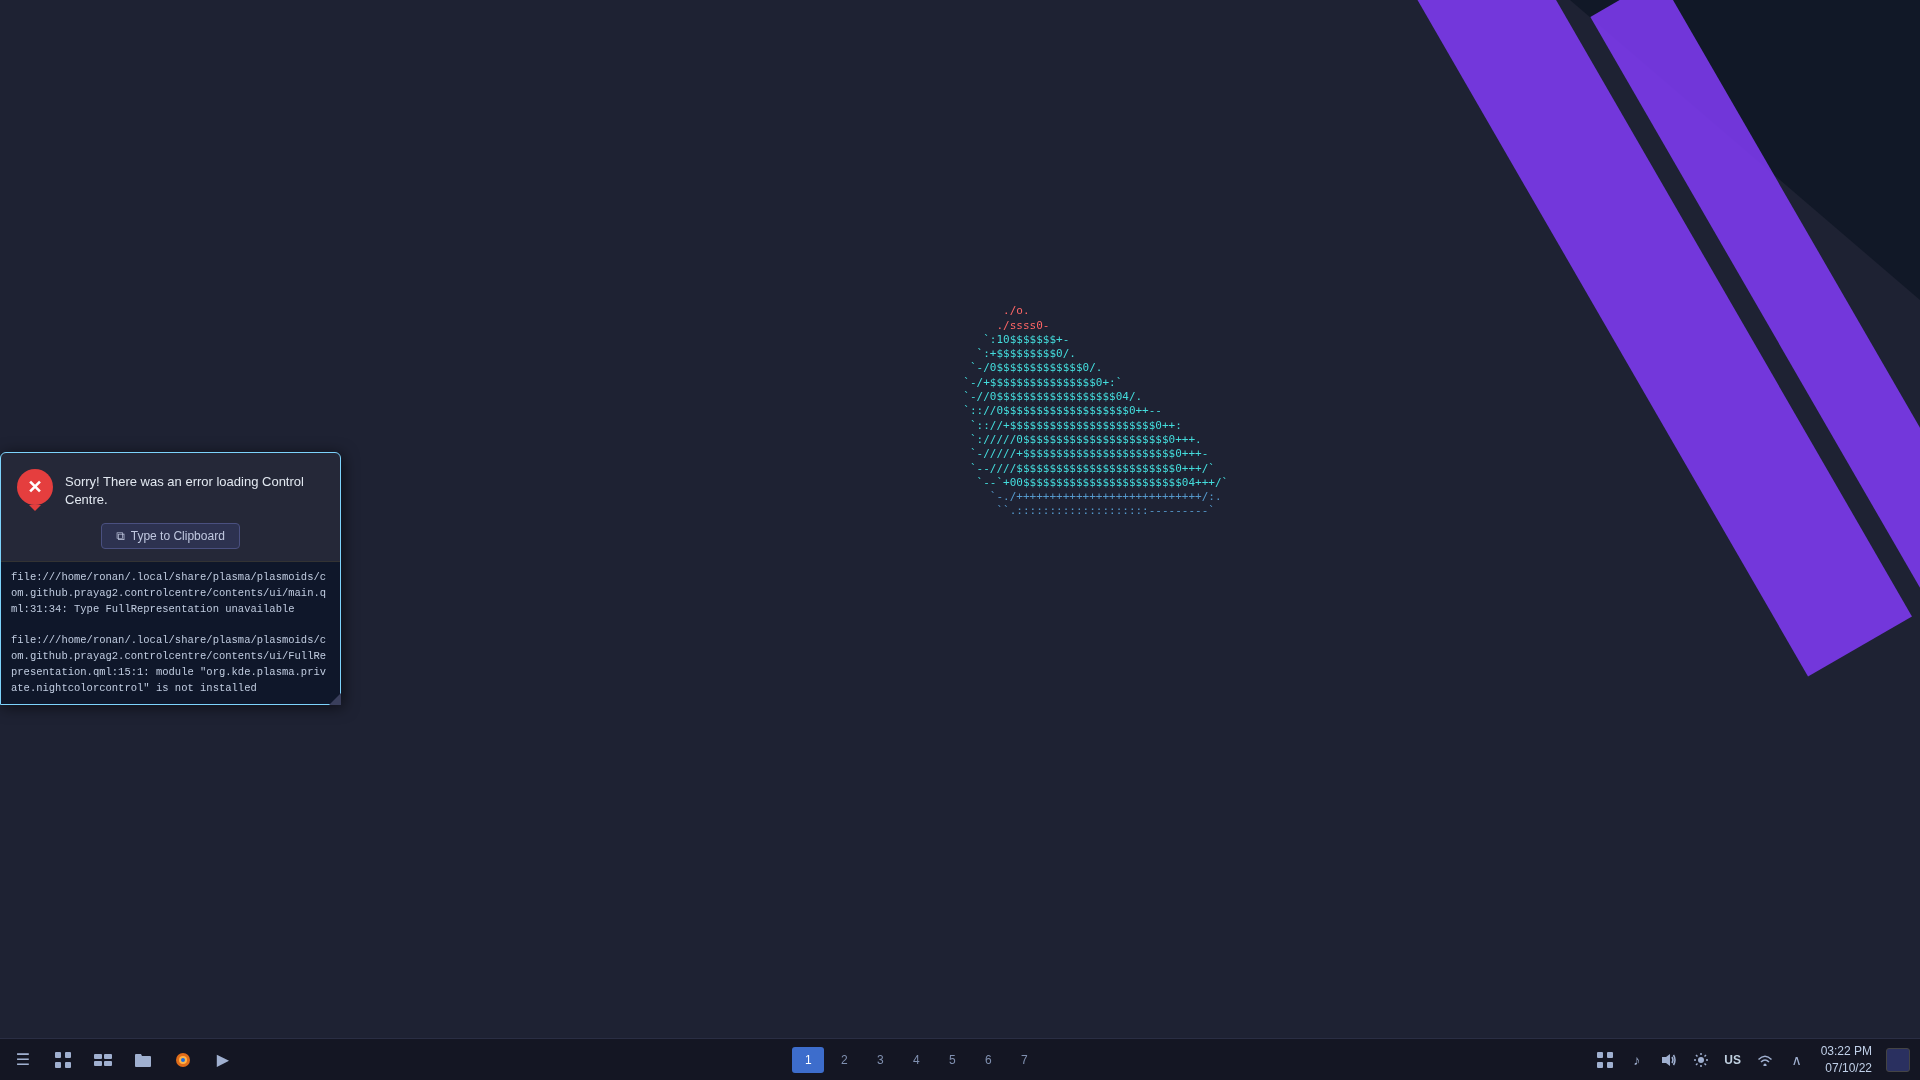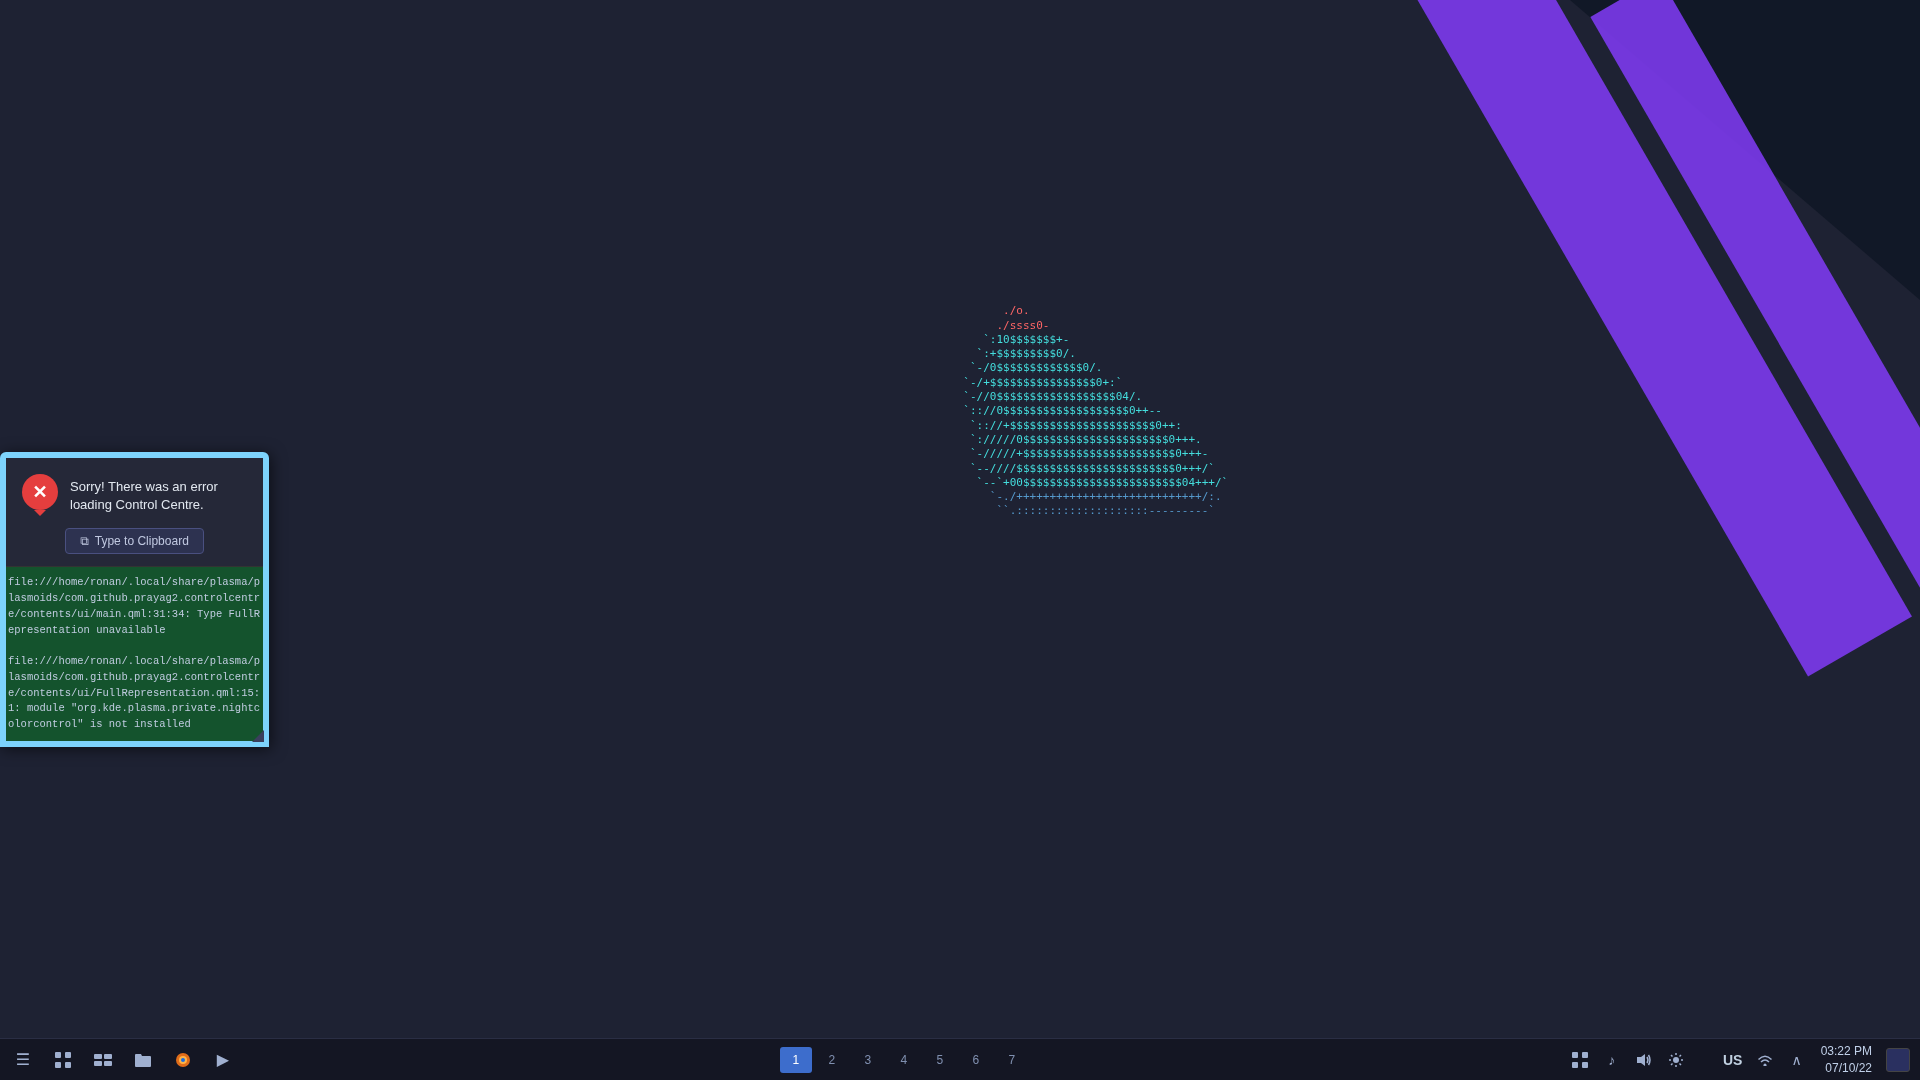--- a/index.html
+++ b/index.html
@@ -60,23 +60,23 @@
     }
     .ascii-art .red { color: #f66; }
     .ascii-art .cyan { color: #4dd; }
     .ascii-art .blue { color: #59c; }
 
     
     .error-popup {
       position: absolute;
       left: 0;
       top: 452px;
-      width: 269px;
+      width: 341px;
       background: #252838;
-      border: 6px solid #7dd3fc;
+      border: 1px solid #7dd3fc;
       border-radius: 6px 6px 0 0;
       padding: 0;
       box-shadow: 2px 2px 15px rgba(0,0,0,0.6);
     }
 
     .error-header {
       display: flex;
       align-items: flex-start;
       padding: 16px 16px 10px;
       gap: 12px;
@@ -131,26 +131,26 @@
       padding: 5px 14px;
       font-size: 12px;
       border-radius: 4px;
       cursor: pointer;
       display: flex;
       align-items: center;
       gap: 6px;
     }
 
     .error-log {
-      background: #14532d;
+      background: #0f172a;
       color: #c0cce0;
       font-family: 'Courier New', monospace;
       font-size: 10.5px;
       line-height: 1.5;
-      padding: 8px 2px;
+      padding: 8px 10px;
       min-height: 130px;
       border-top: 1px solid #333;
       white-space: pre-wrap;
       word-break: break-all;
     }
 
     
     .taskbar {
       position: absolute;
       bottom: 0;
@@ -365,21 +365,21 @@
         <line x1="8" y1="1" x2="8" y2="3" stroke="currentColor" stroke-width="1.5"></line>
         <line x1="8" y1="13" x2="8" y2="15" stroke="currentColor" stroke-width="1.5"></line>
         <line x1="1" y1="8" x2="3" y2="8" stroke="currentColor" stroke-width="1.5"></line>
         <line x1="13" y1="8" x2="15" y2="8" stroke="currentColor" stroke-width="1.5"></line>
         <line x1="3" y1="3" x2="4.5" y2="4.5" stroke="currentColor" stroke-width="1.5"></line>
         <line x1="11.5" y1="11.5" x2="13" y2="13" stroke="currentColor" stroke-width="1.5"></line>
         <line x1="13" y1="3" x2="11.5" y2="4.5" stroke="currentColor" stroke-width="1.5"></line>
         <line x1="4.5" y1="11.5" x2="3" y2="13" stroke="currentColor" stroke-width="1.5"></line>
       </svg>
     </div>
-    <div class="sys-icon" style="font-size:14px;color:#c0d0e0;font-weight:bold;margin-left:25px;">US</div>
+    <div class="sys-icon" style="font-size:12px;color:#c0d0e0;font-weight:bold;">US</div>
     <div class="sys-icon">
       <svg width="16" height="12" viewBox="0 0 16 12" fill="currentColor">
         <path d="M8 10 L9.5 11.5 L8 13 L6.5 11.5 Z" fill="currentColor"></path>
         <path d="M4 8 Q8 4 12 8" stroke="currentColor" fill="none" stroke-width="1.5"></path>
         <path d="M1.5 5.5 Q8 -1 14.5 5.5" stroke="currentColor" fill="none" stroke-width="1.5"></path>
         <circle cx="8" cy="11" r="1.5"></circle>
       </svg>
     </div>
     <div class="sys-icon">∧</div>
     <div class="clock">

